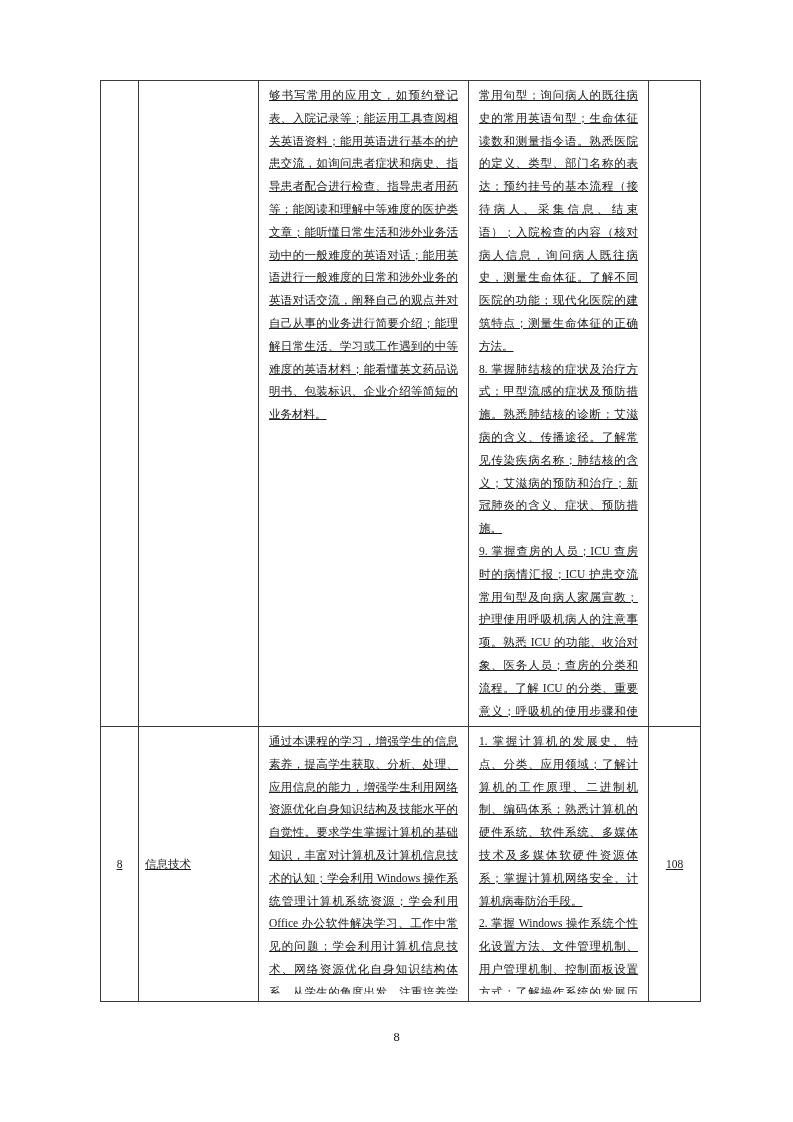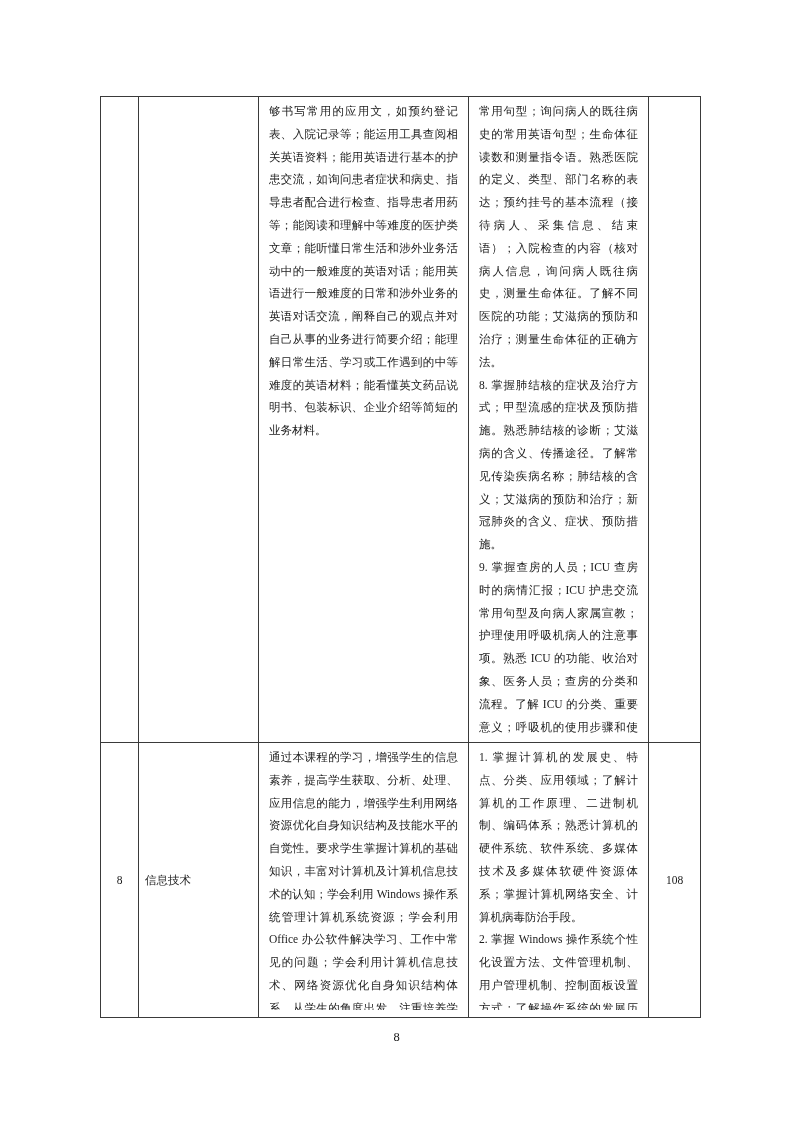--- a/index.html
+++ b/index.html
@@ -11,24 +11,25 @@
     height: 1122px;
     background: #ffffff;
     position: relative;
     font-family: "Liberation Serif", "DejaVu Serif", serif;
     color: #1a1a1a;
     overflow: hidden;
   }
   .curriculum-table {
     position: absolute;
     left: 100px;
-    top: 96px;
+    top: 80px;
     width: 600px;
     border-collapse: collapse;
     table-layout: fixed;
+    text-decoration: underline;
   }
   .curriculum-table td {
     border: 1px solid #3a3a3a;
     font-size: 11.5px;
     line-height: 22.8px;
     vertical-align: top;
     padding: 3px 10px;
     overflow: hidden;
   }
   tr.row-1 { height: 646px; }
@@ -81,21 +82,21 @@
     <tr class="row-1">
       <td class="cell-num"></td>
       <td class="cell-name"></td>
       <td>
         <div class="cell-clip clip-r1">
           <p>够书写常用的应用文，如预约登记表、入院记录等；能运用工具查阅相关英语资料；能用英语进行基本的护患交流，如询问患者症状和病史、指导患者配合进行检查、指导患者用药等；能阅读和理解中等难度的医护类文章；能听懂日常生活和涉外业务活动中的一般难度的英语对话；能用英语进行一般难度的日常和涉外业务的英语对话交流，阐释自己的观点并对自己从事的业务进行简要介绍；能理解日常生活、学习或工作遇到的中等难度的英语材料；能看懂英文药品说明书、包装标识、企业介绍等简短的业务材料。</p>
         </div>
       </td>
       <td>
         <div class="cell-clip clip-r1">
-          <p>常用句型；询问病人的既往病史的常用英语句型；生命体征读数和测量指令语。熟悉医院的定义、类型、部门名称的表达；预约挂号的基本流程（接待病人、采集信息、结束语）；入院检查的内容（核对病人信息，询问病人既往病史，测量生命体征。了解不同医院的功能；艾滋病的预防和治疗；测量生命体征的正确方法。</p>
+          <p>常用句型；询问病人的既往病史的常用英语句型；生命体征读数和测量指令语。熟悉医院的定义、类型、部门名称的表达；预约挂号的基本流程（接待病人、采集信息、结束语）；入院检查的内容（核对病人信息，询问病人既往病史，测量生命体征。了解不同医院的功能；现代化医院的建筑特点；测量生命体征的正确方法。</p>
           <p>8. 掌握肺结核的症状及治疗方式；甲型流感的症状及预防措施。熟悉肺结核的诊断；艾滋病的含义、传播途径。了解常见传染疾病名称；肺结核的含义；艾滋病的预防和治疗；新冠肺炎的含义、症状、预防措施。</p>
           <p>9. 掌握查房的人员；ICU 查房时的病情汇报；ICU 护患交流常用句型及向病人家属宣教；护理使用呼吸机病人的注意事项。熟悉 ICU 的功能、收治对象、医务人员；查房的分类和流程。了解 ICU 的分类、重要意义；呼吸机的使用步骤和使用注意事项。</p>
 
         </div>
       </td>
       <td class="cell-hours"></td>
     </tr>
     <tr class="row-2">
       <td class="cell-num">8</td>
       <td class="cell-name">信息技术</td>

